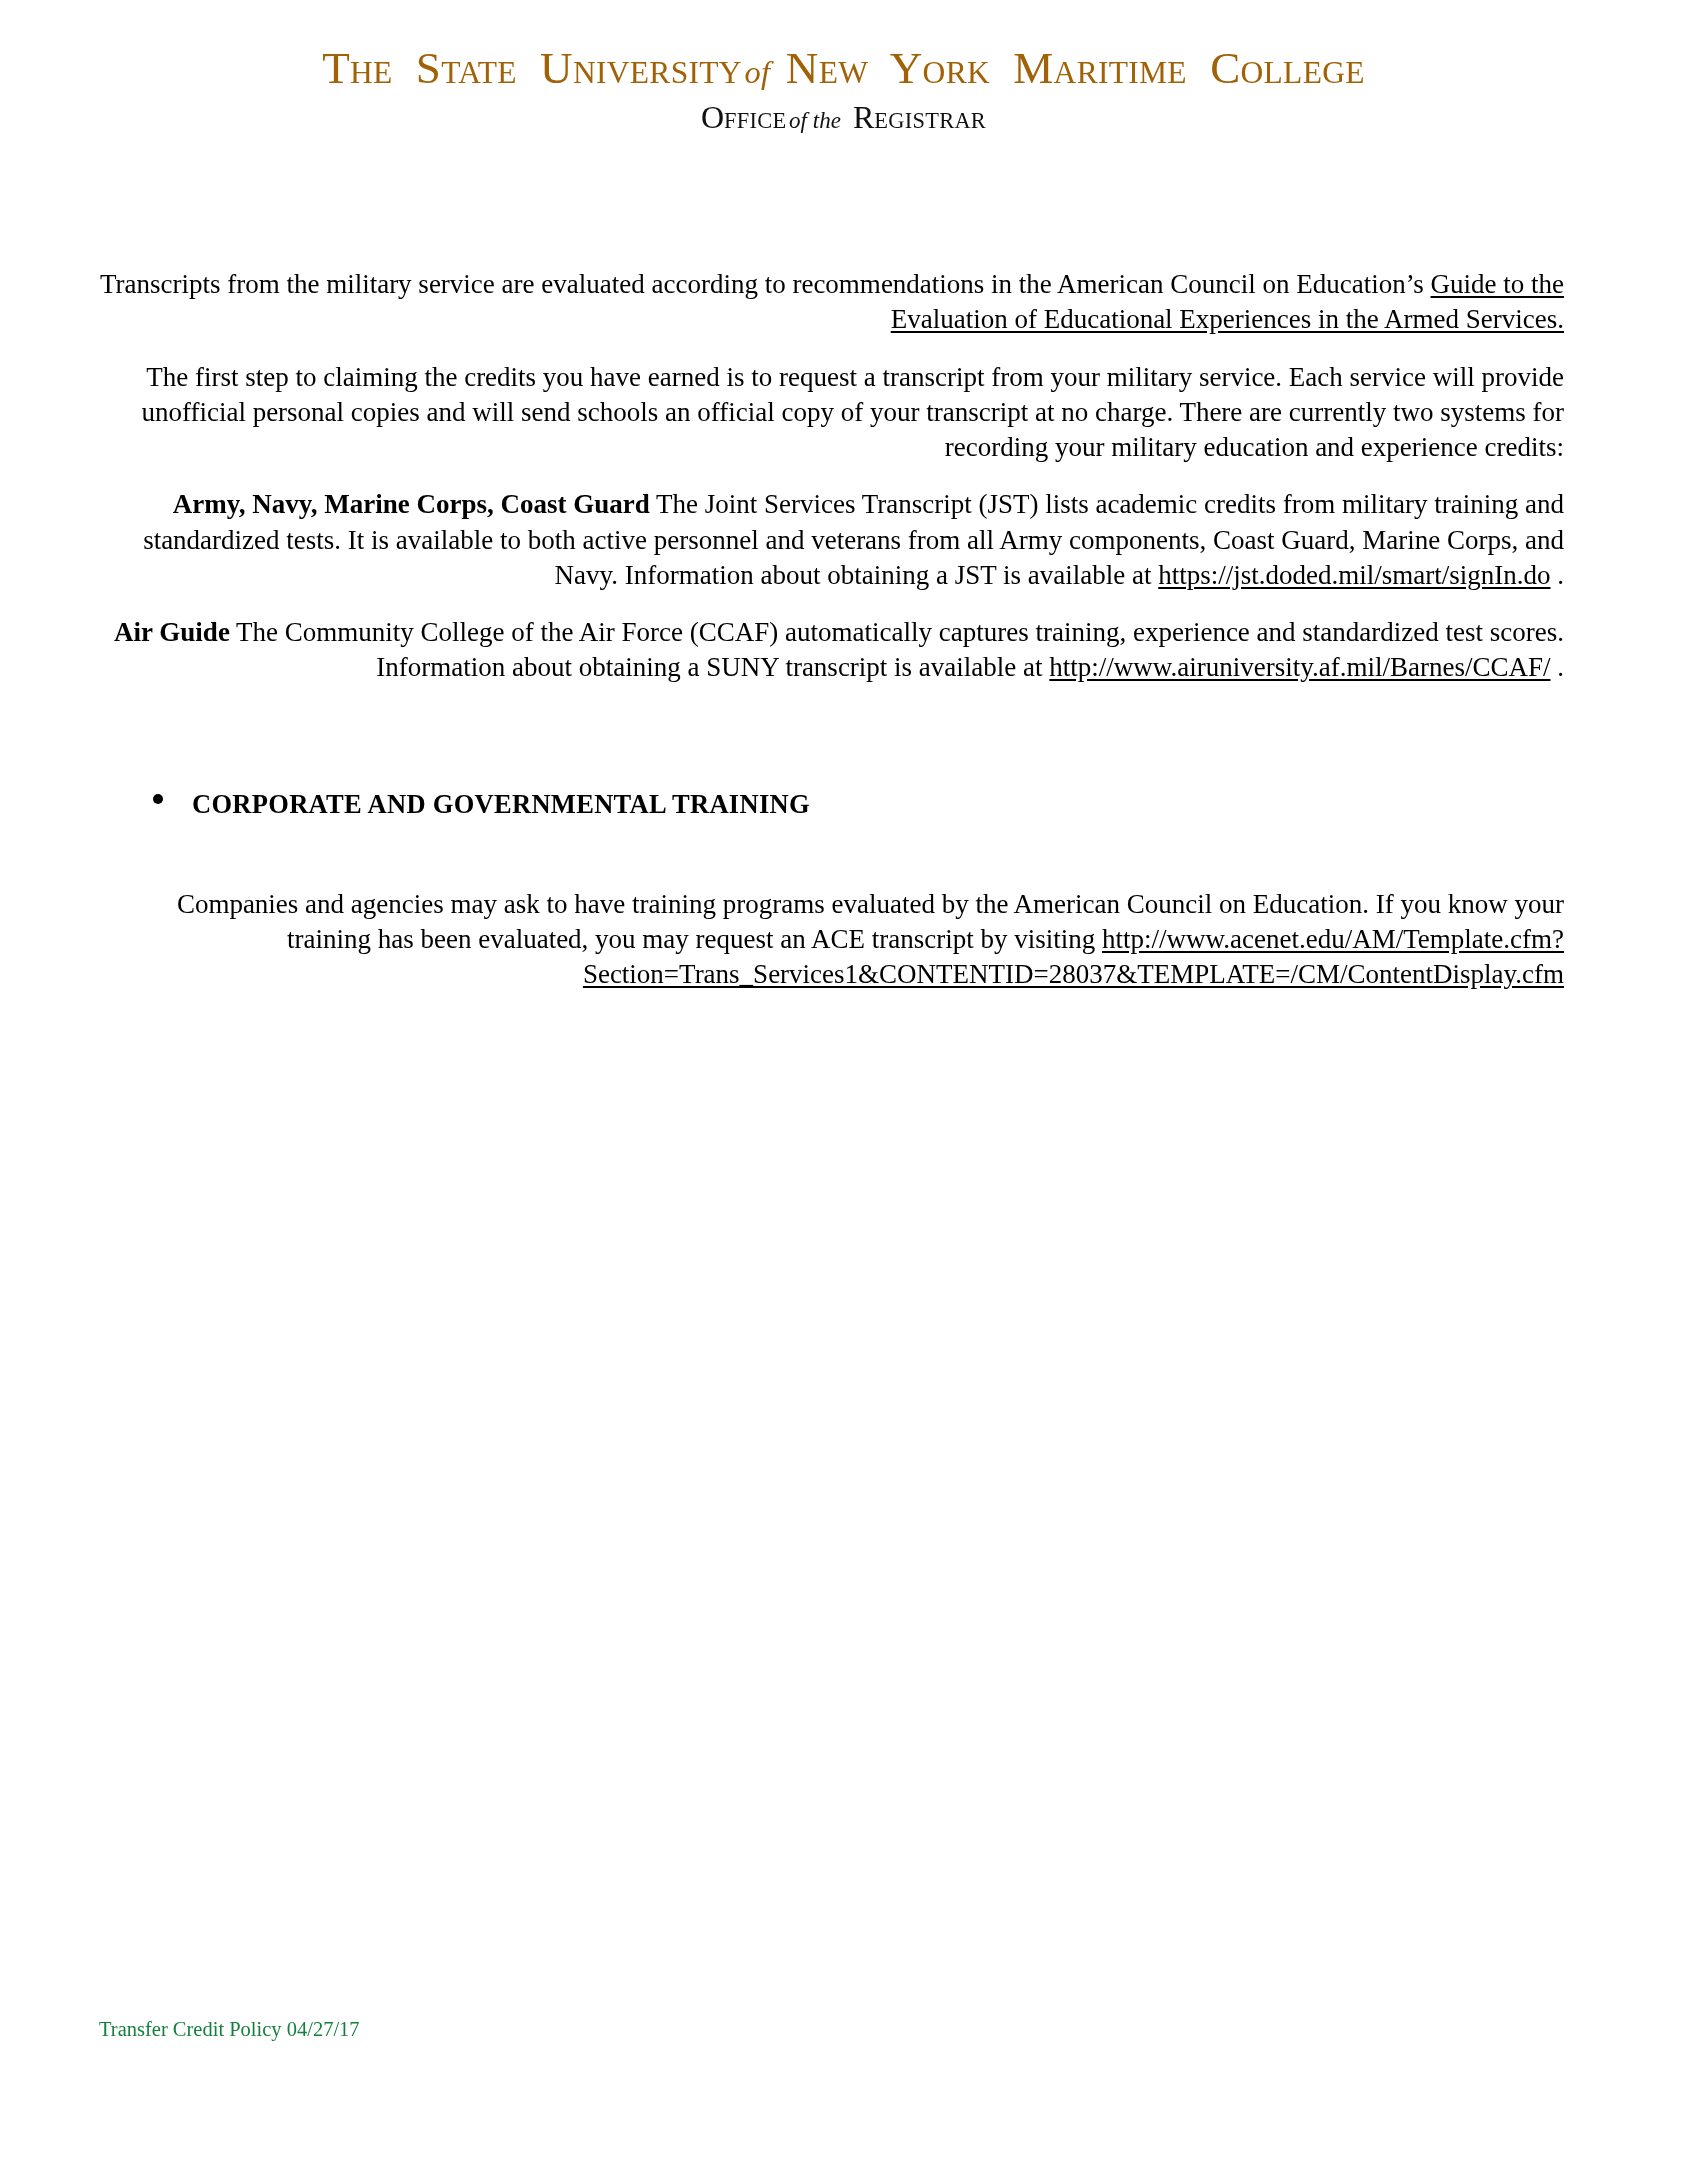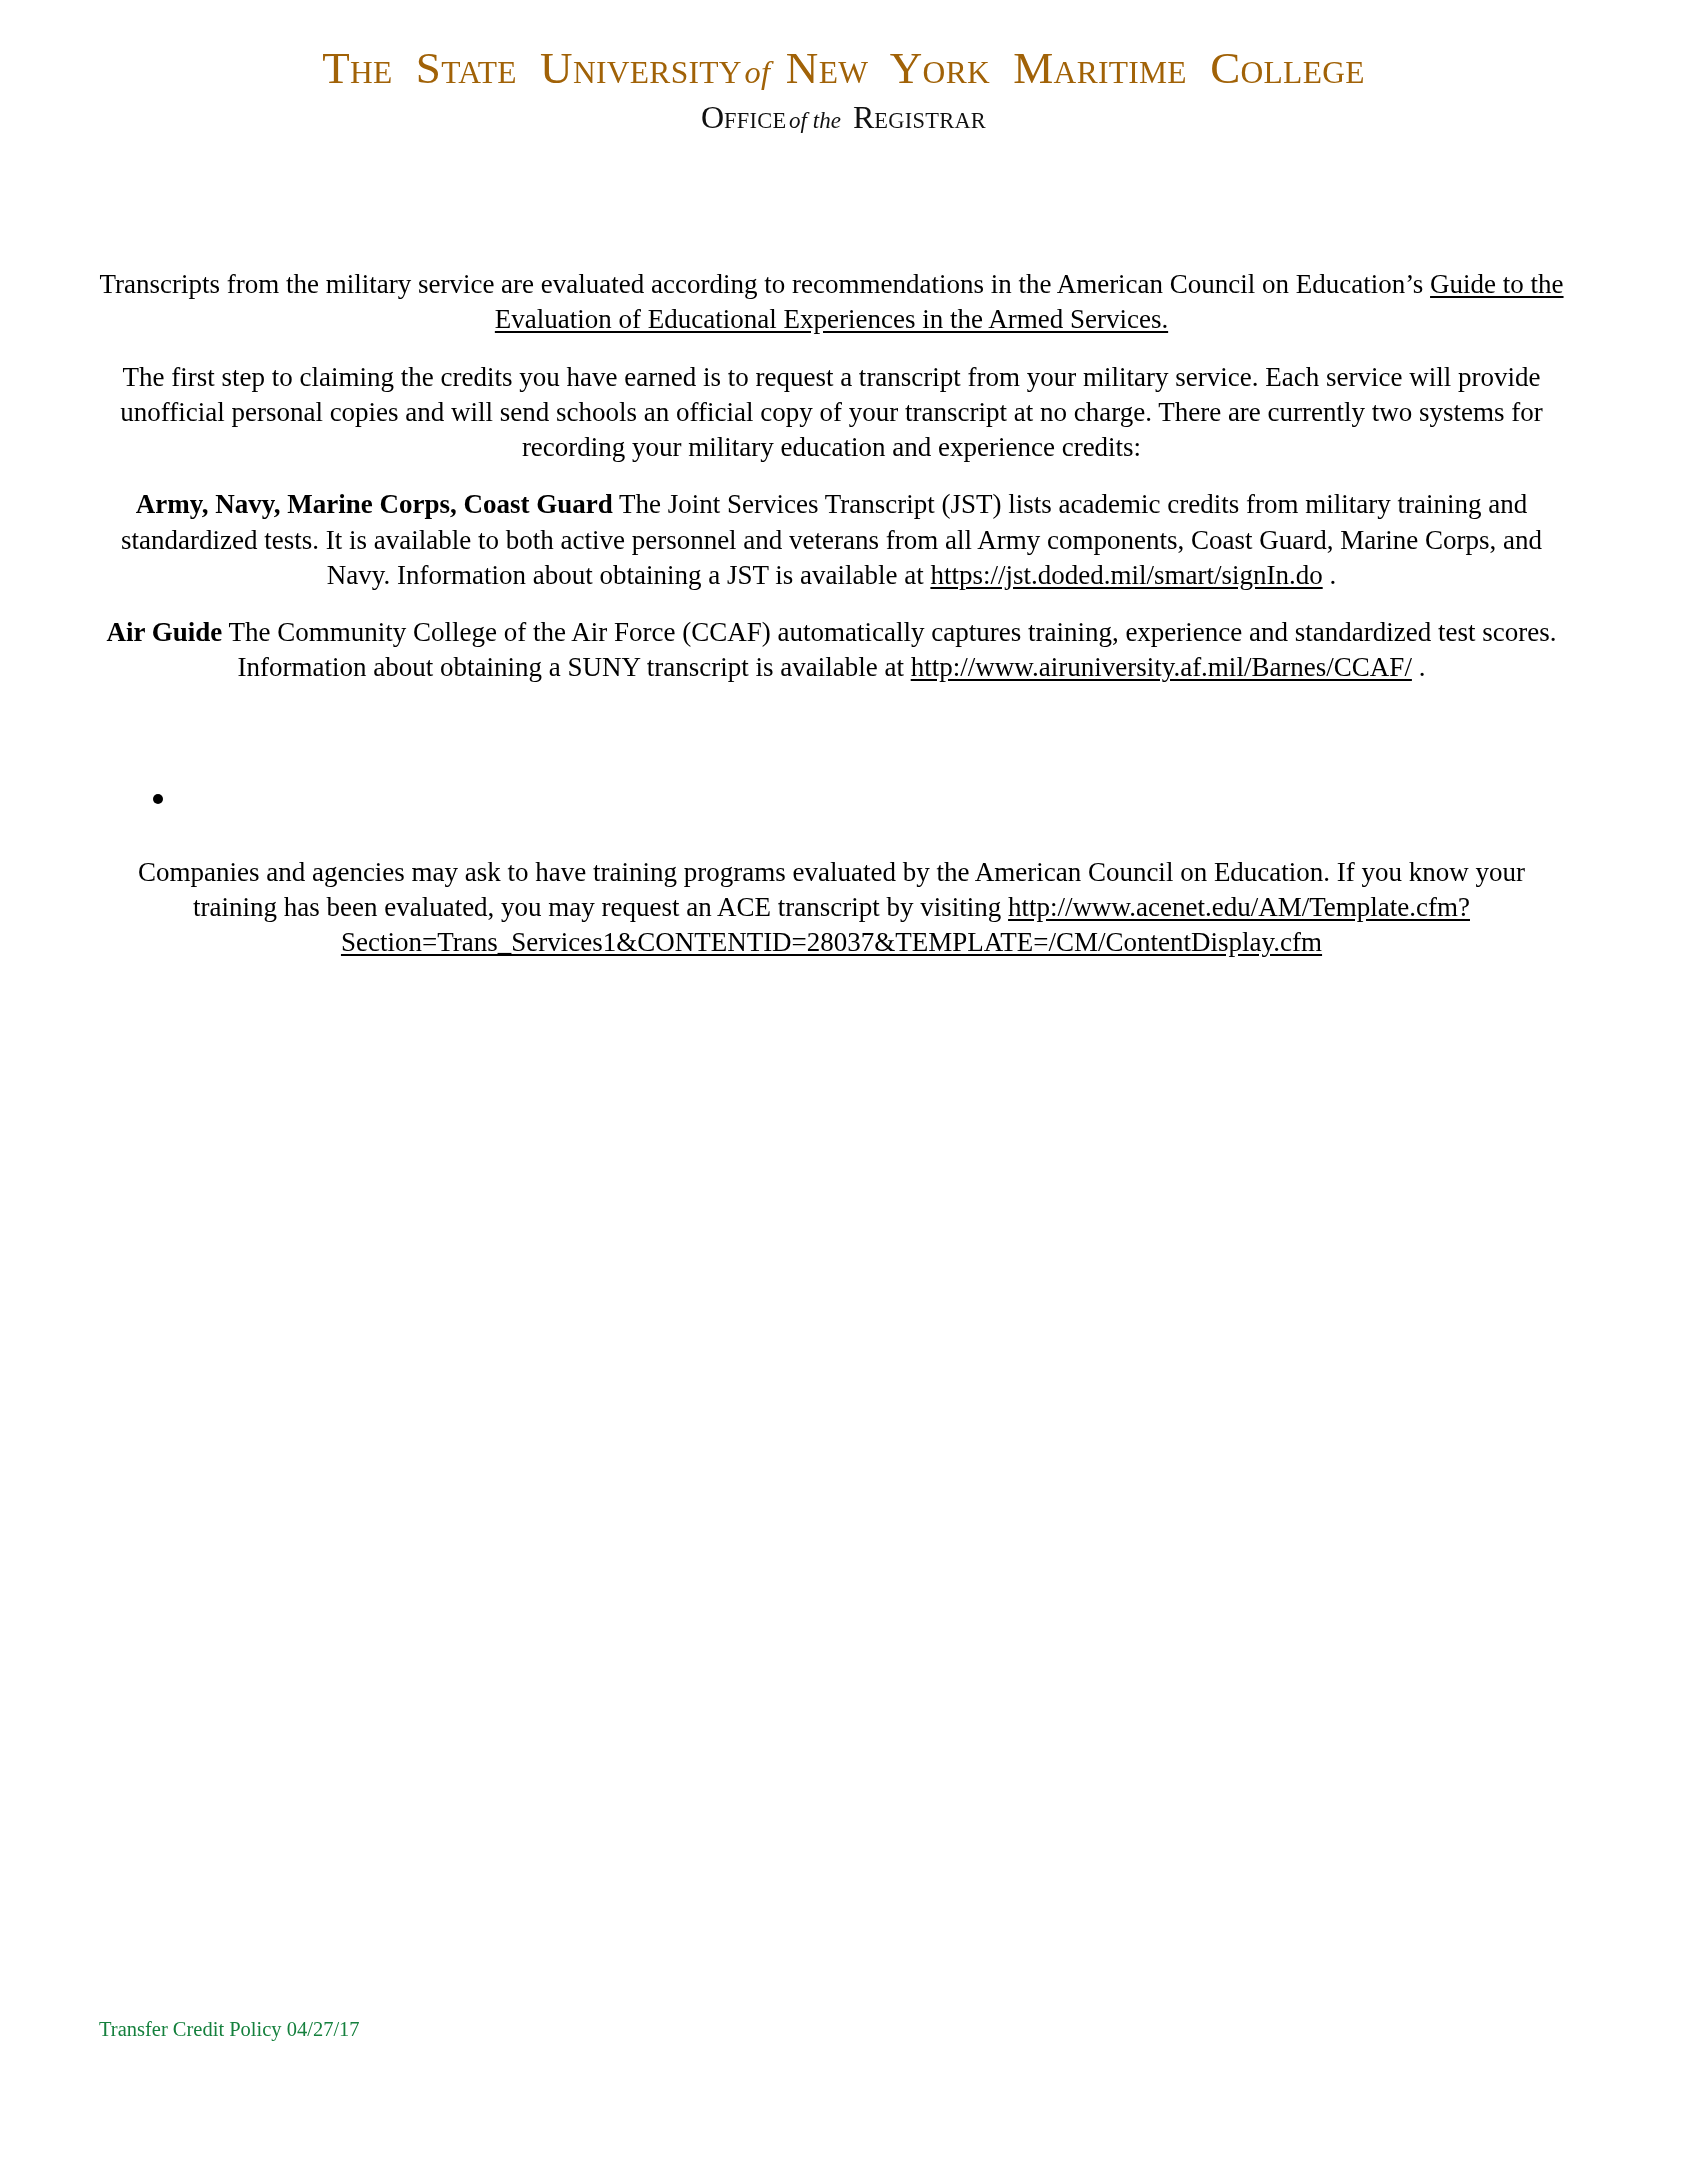--- a/index.html
+++ b/index.html
@@ -89,21 +89,21 @@
     font-size: 26.5px;
     font-weight: bold;
     letter-spacing: 0.3px;
     line-height: 1.2;
   }
 
   p.para {
     font-size: 27px;
     line-height: 1.30;
     margin: 0;
-    text-align: center;
+    text-align: right;
   }
   .gap-sm { height: 22.5px; }
   .gap-md { height: 29px; }
   .gap-lg { height: 66px; }
   .gap-xl { height: 81px; }
 
   .b { font-weight: bold; }
   .u { text-decoration: underline; text-underline-offset: 3.3px; }
 
   
@@ -158,20 +158,21 @@
 
     <p class="para"><span class="b">Air Guide</span><span>  The Community College of the Air Force (CCAF) automatically captures training, experience and standardized test scores.  Information about obtaining a SUNY transcript is available at </span><span class="u">http://www.airuniversity.af.mil/Barnes/CCAF/</span><span> .</span></p>
 
     <div class="gap-sm"></div>
 
 
     <div class="gap-xl"></div>
 
     <div class="bullet-row">
       <span class="bullet-dot"></span>
+      <span class="bullet-label">CORPORATE AND GOVERNMENTAL TRAINING</span>
     </div>
 
     <div class="gap-lg"></div>
 
     <p class="para"><span>Companies and agencies may ask to have training programs evaluated by the American Council on Education.   If you know your training has been evaluated, you may request an ACE transcript by visiting </span><span class="u">http://www.acenet.edu/AM/Template.cfm?Section=Trans_Services1&amp;CONTENTID=28037&amp;TEMPLATE=/CM/ContentDisplay.cfm</span></p>
 
   </div>
 
   <div class="footer">Transfer Credit Policy  04/27/17</div>
 

